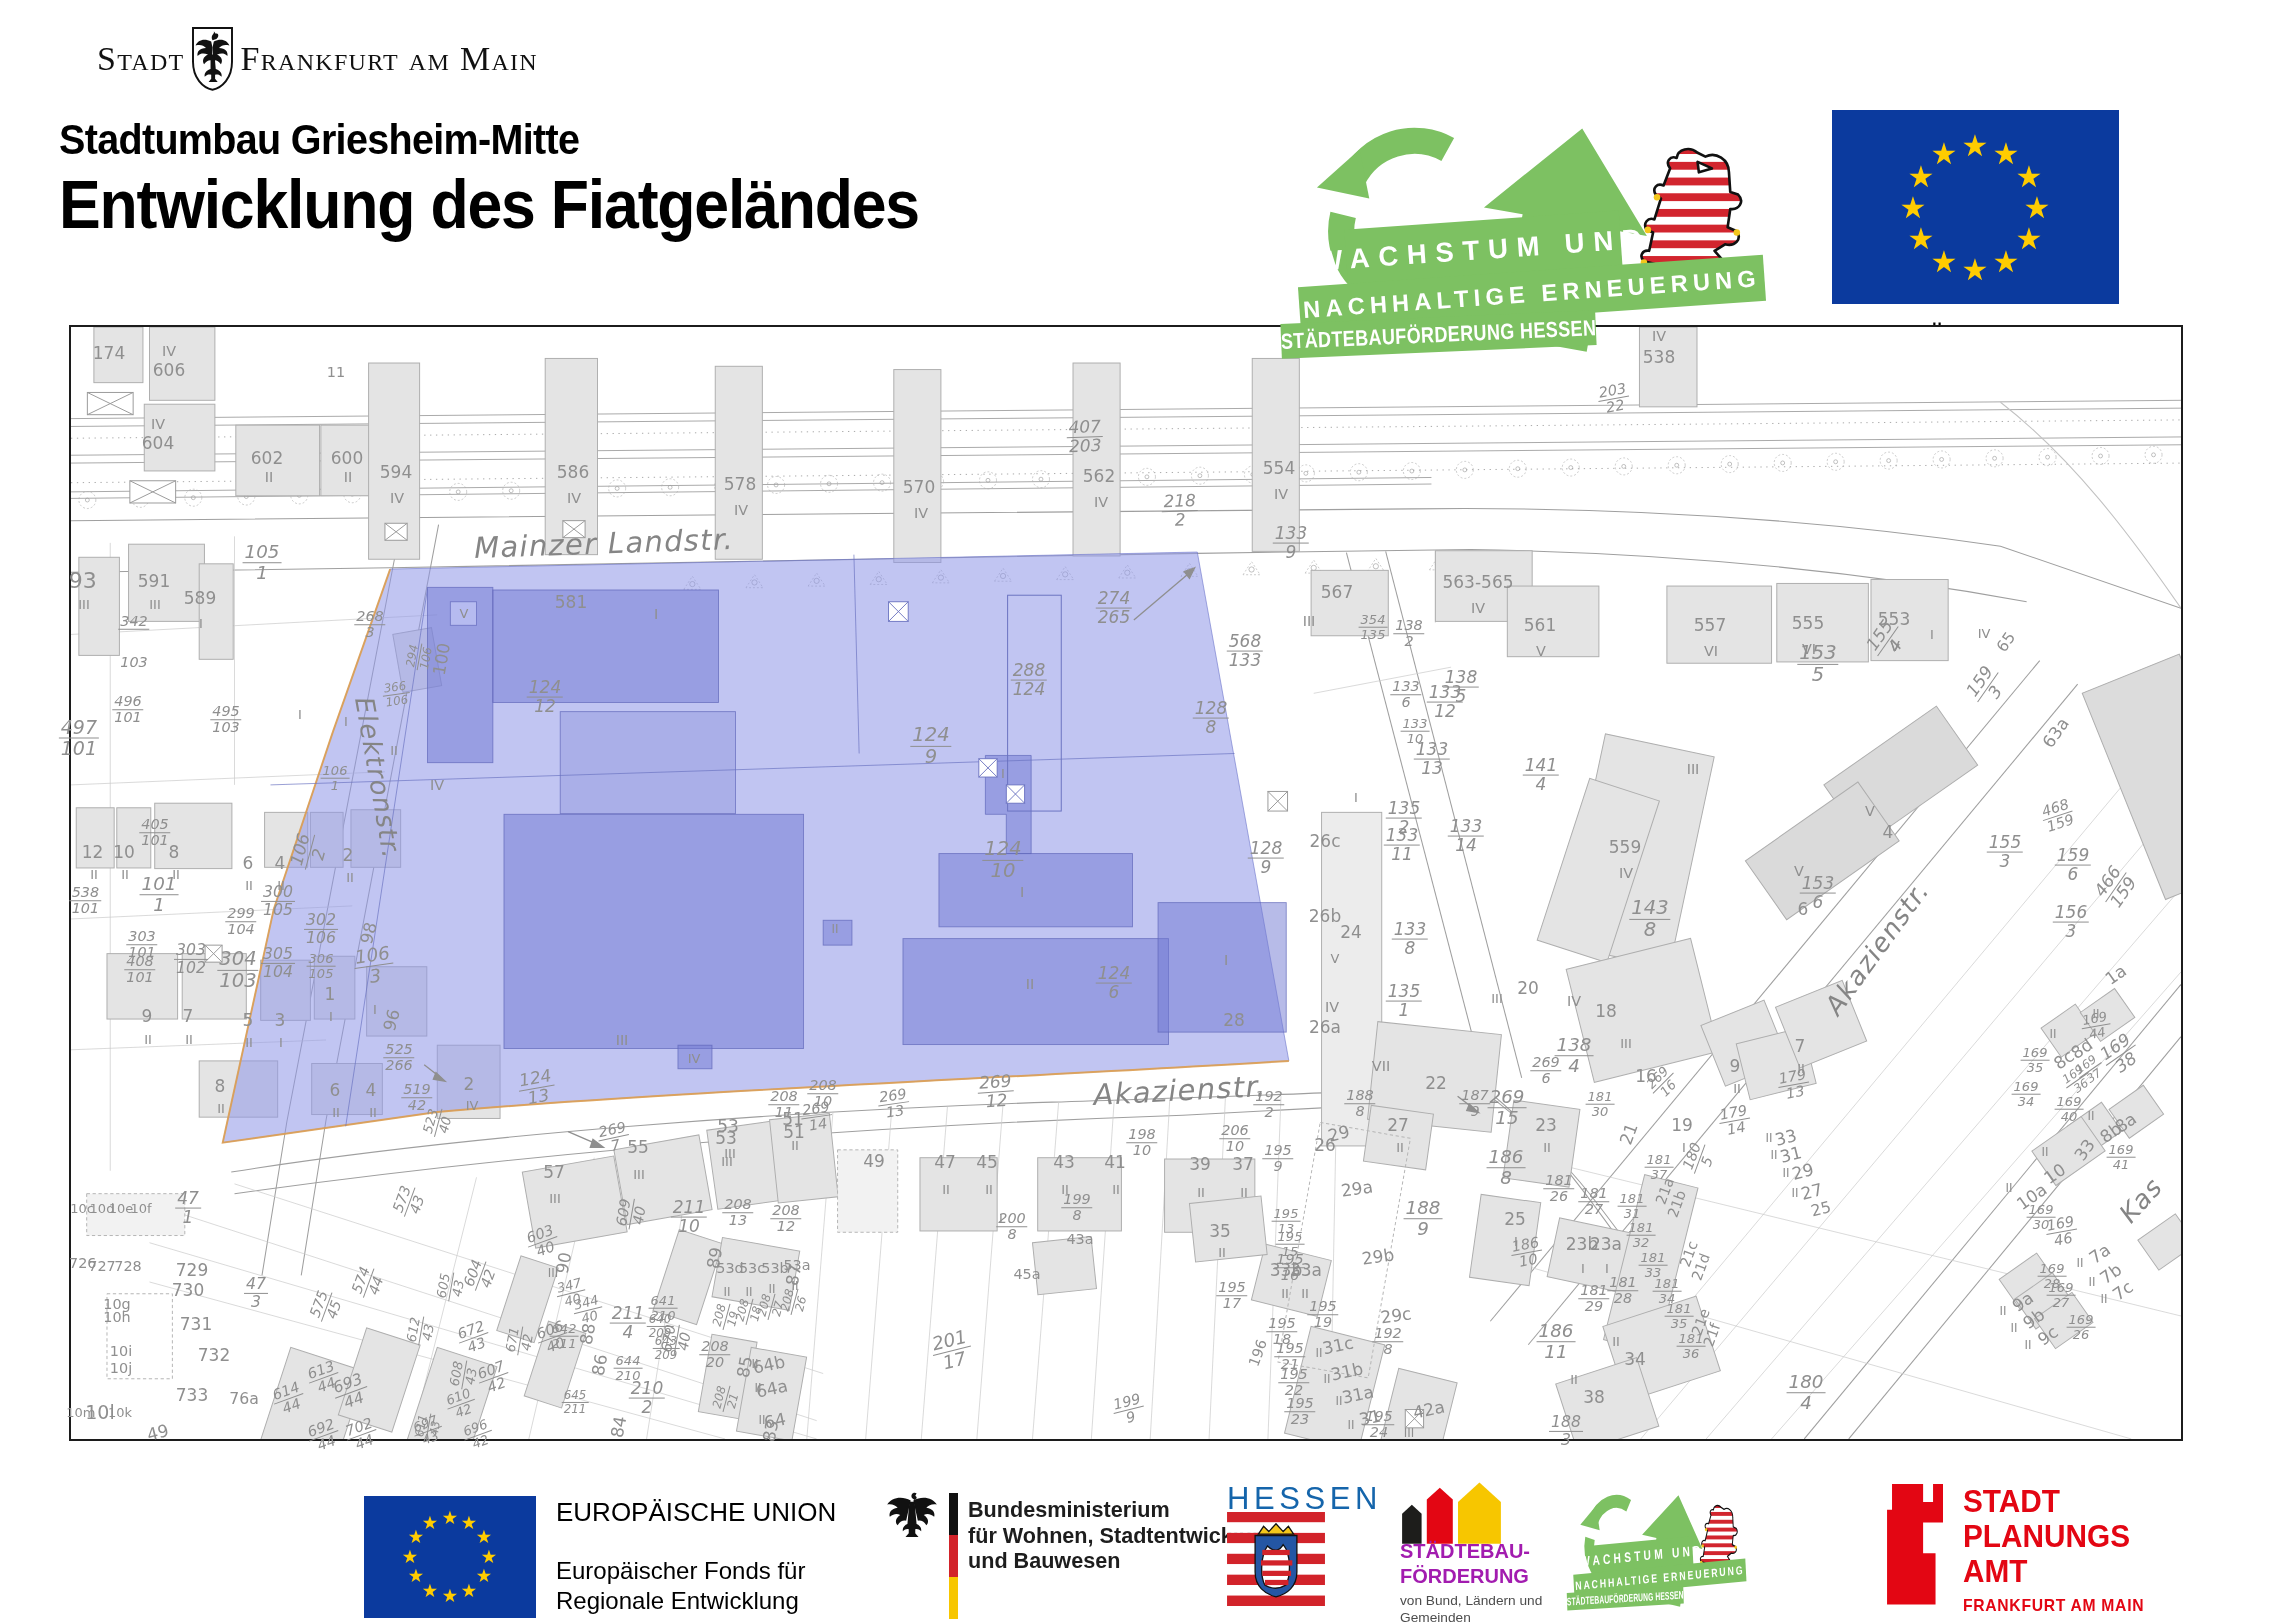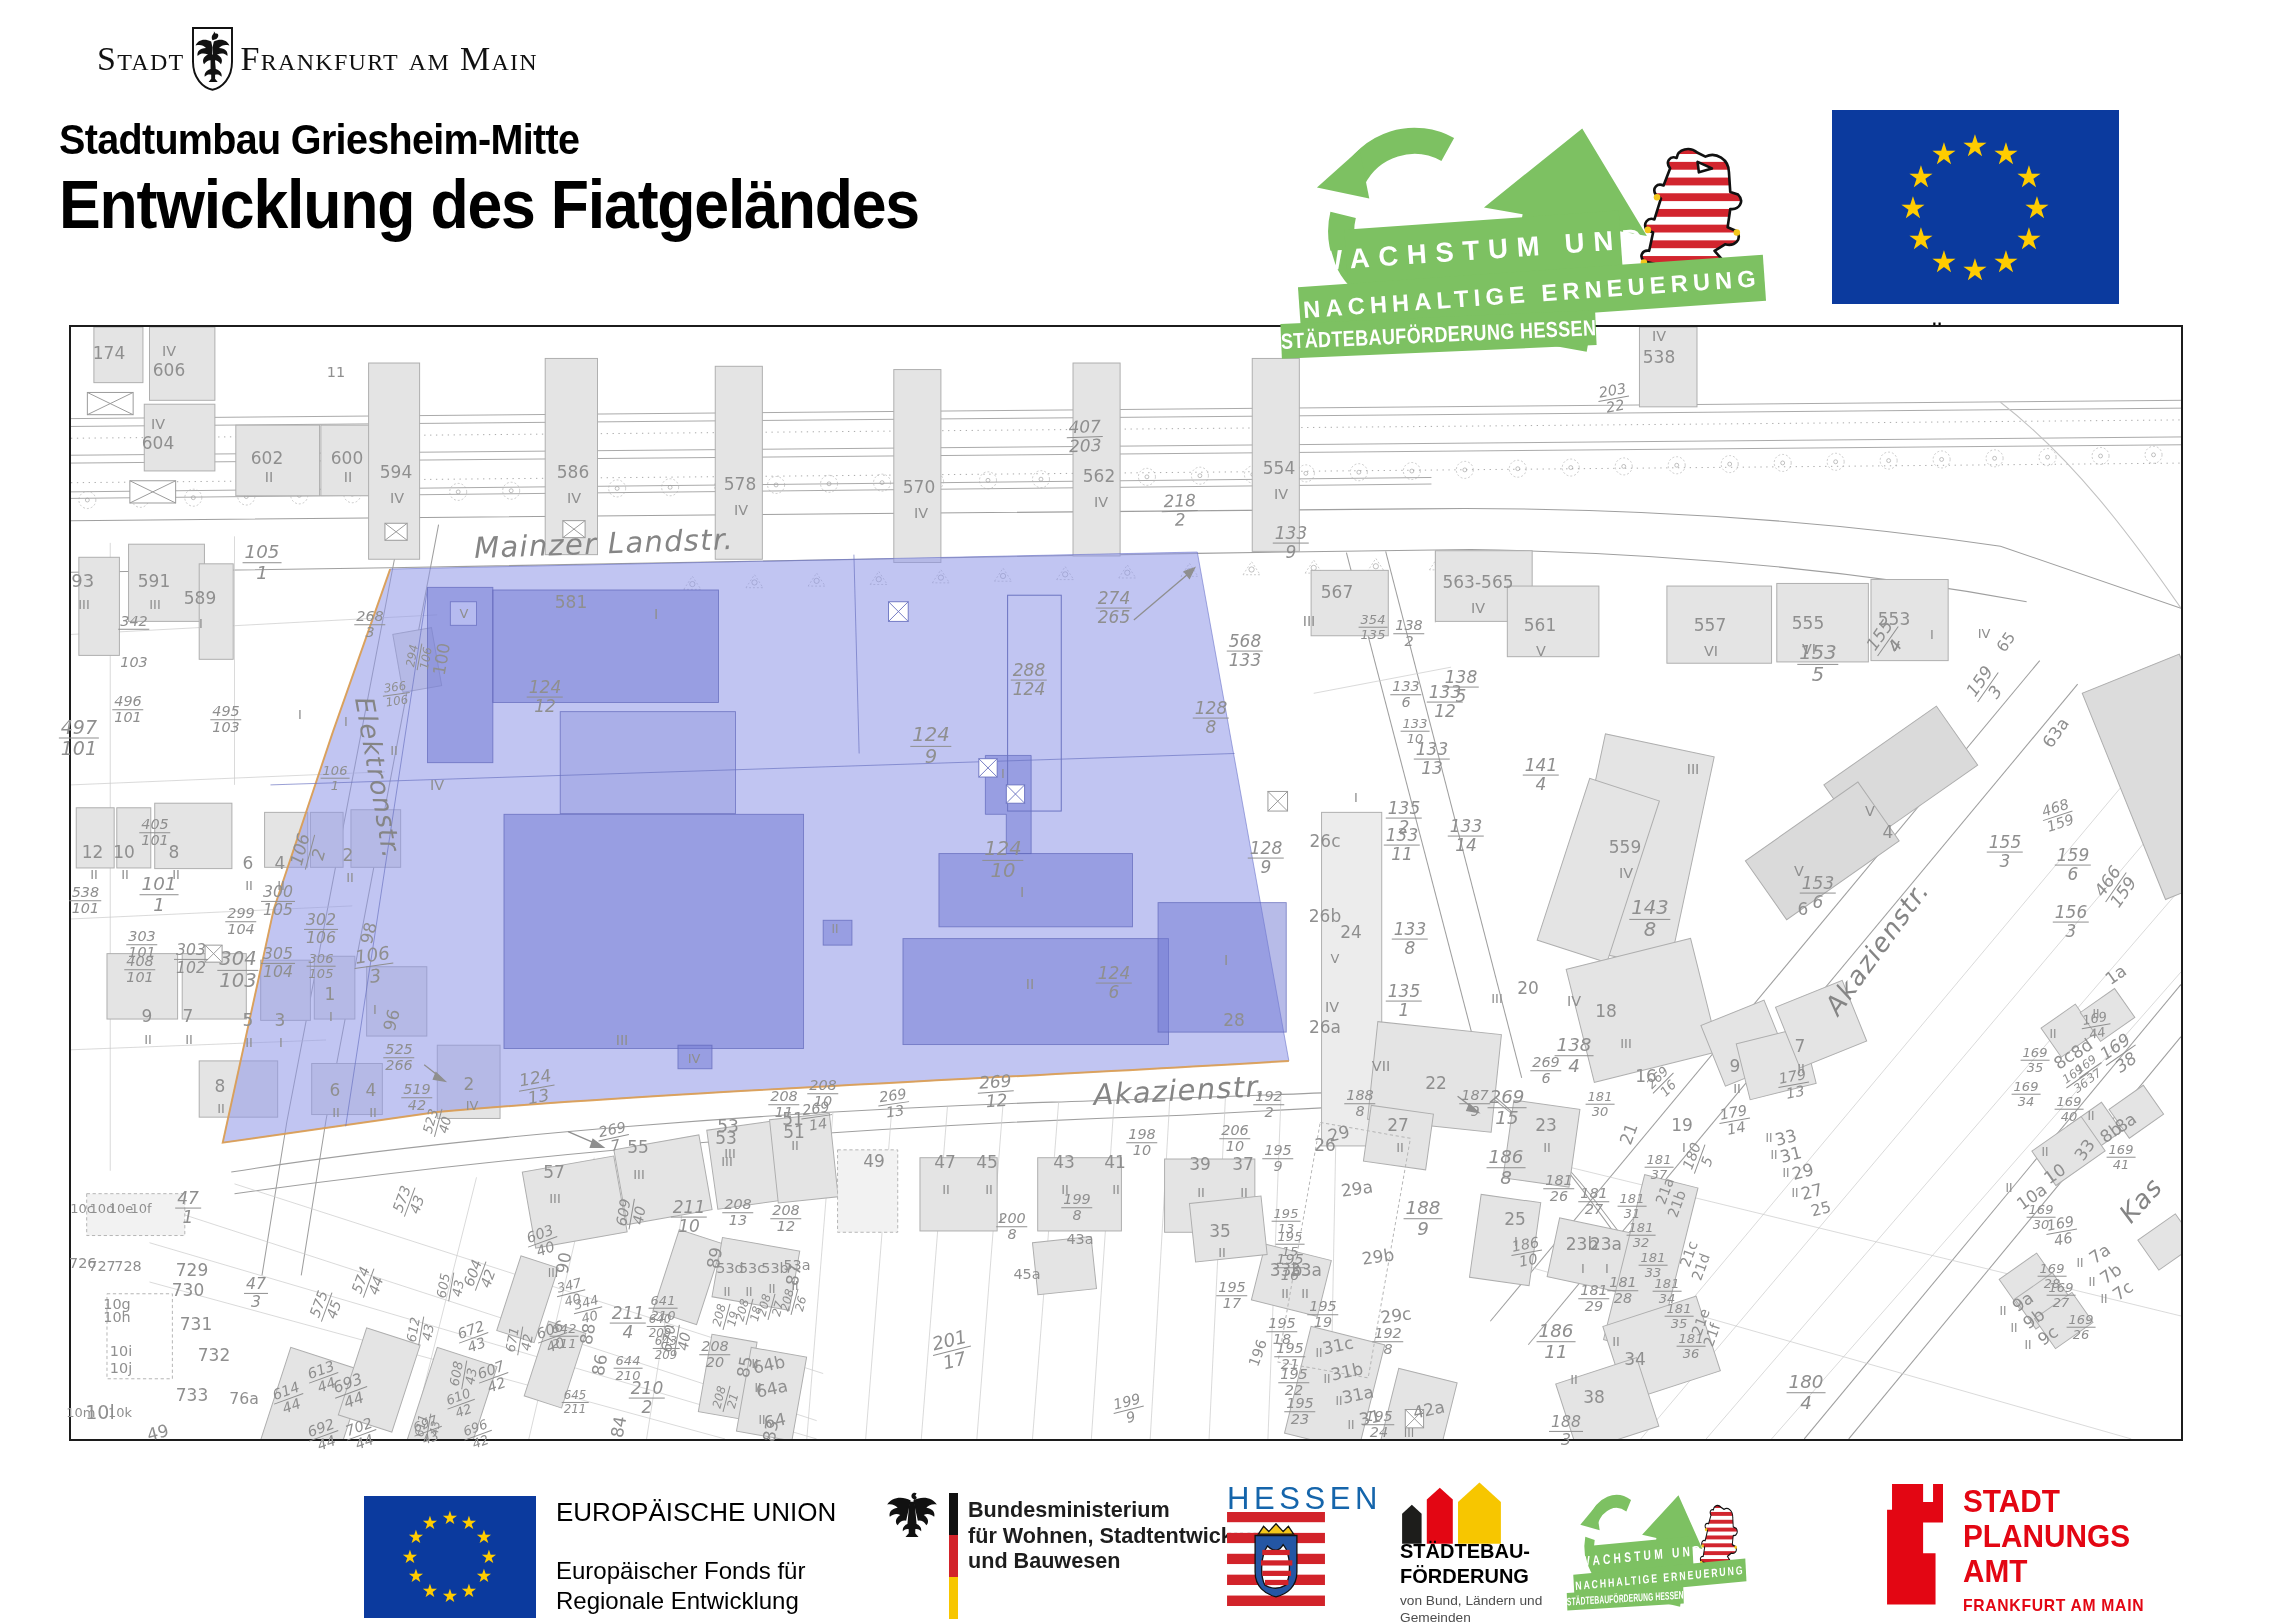--- a/index.html
+++ b/index.html
@@ -38,21 +38,21 @@
   .ml .fr-t{border-bottom:1.3px solid #8f8f8f;padding:0 2px 0.7px;line-height:1.02;}
   .ml .fr-b{line-height:1.05;}
   .ml.street{font-style:italic;color:#858585;letter-spacing:1.3px;}
   
   .f-eu-text1{position:absolute;left:556px;top:1497px;font-size:26px;}
   .f-eu-text2{position:absolute;left:556px;top:1556px;font-size:24px;line-height:30px;}
   .bmwsb-text{position:absolute;left:968px;top:1497px;font-size:21.6px;line-height:25.5px;font-weight:700;color:#1d1d1d;}
   .bmwsb-bar{position:absolute;left:949px;top:1493px;width:9.2px;height:126px;}
   .bmwsb-bar div{width:100%;height:42px;}
   .hessen-word{position:absolute;left:1227px;top:1481px;font-size:31px;color:#1565ab;letter-spacing:4.6px;}
-  .stb-text{position:absolute;left:1400px;top:1539px;font-size:20px;font-weight:700;color:#000000;line-height:25px;}
+  .stb-text{position:absolute;left:1400px;top:1539px;font-size:20px;font-weight:700;color:#a21caf;line-height:25px;}
   .stb-sub{position:absolute;left:1400px;top:1592px;font-size:13.7px;color:#4d4d4d;line-height:17px;}
   .stpa-text{position:absolute;left:1963px;top:1484px;color:#e30613;font-weight:700;font-size:31px;line-height:35px;transform:scaleX(.96);transform-origin:left;}
   .stpa-sub{position:absolute;left:1963px;top:1597px;color:#e30613;font-weight:700;font-size:15.7px;letter-spacing:0.7px;}
 </style>
 </head>
 <body>
 
 <div class="city-logo">
   <span>Stadt</span>
   <svg class="shield" viewBox="0 0 66 100">
@@ -1082,21 +1082,21 @@
         <span class="fr-b">28</span>
       </div>
       <div class="ml frac" style="font-size: 13px; left: 1990px; top: 968px; transform: translate(-50%, -50%) rotate(0deg);">
         <span class="fr-t">169</span>
         <span class="fr-b">27</span>
       </div>
       <div class="ml frac" style="font-size: 13px; left: 2010px; top: 1000px; transform: translate(-50%, -50%) rotate(0deg);">
         <span class="fr-t">169</span>
         <span class="fr-b">26</span>
       </div>
-      <div class="ml" style="font-size: 18px; left: 11.8px; top: 254px; transform: translate(-50%, -50%) rotate(0deg); text-align: center;">93</div>
+      <div class="ml" style="font-size: 22px; left: 11.8px; top: 254px; transform: translate(-50%, -50%) rotate(0deg); text-align: center;">93</div>
       <div class="ml" style="font-size: 13px; left: 13px; top: 277px; transform: translate(-50%, -50%) rotate(0deg);">III</div>
       <div class="ml" style="font-size: 17px; left: 83px; top: 254px; transform: translate(-50%, -50%) rotate(0deg);">591</div>
       <div class="ml" style="font-size: 13px; left: 84px; top: 277px; transform: translate(-50%, -50%) rotate(0deg);">III</div>
       <div class="ml" style="font-size: 17px; left: 129px; top: 271px; transform: translate(-50%, -50%) rotate(0deg);">589</div>
       <div class="ml" style="font-size: 13px; left: 130px; top: 296px; transform: translate(-50%, -50%) rotate(0deg);">I</div>
       <div class="ml frac" style="font-size: 18.3px; left: 191px; top: 236px; transform: translate(-50%, -50%) rotate(0deg);">
         <span class="fr-t">105</span>
         <span class="fr-b">1</span>
       </div>
       <div class="ml frac" style="font-size: 14.4px; left: 63px; top: 315px; transform: translate(-50%, -50%) rotate(0deg); gap: 25px;">

